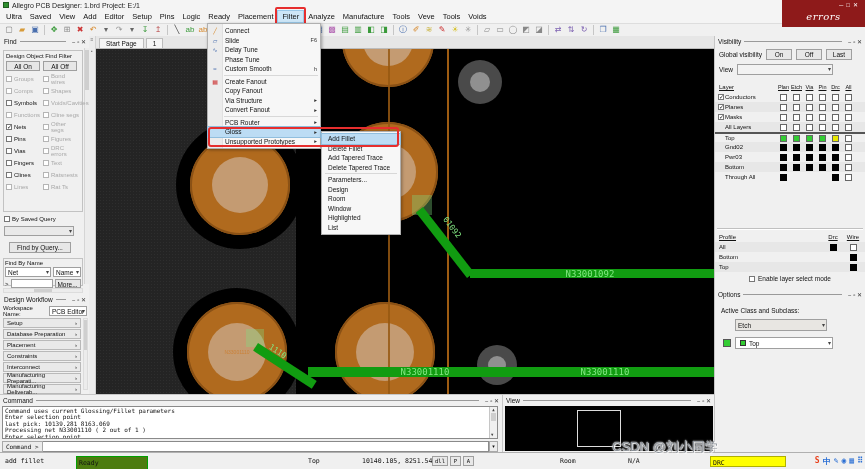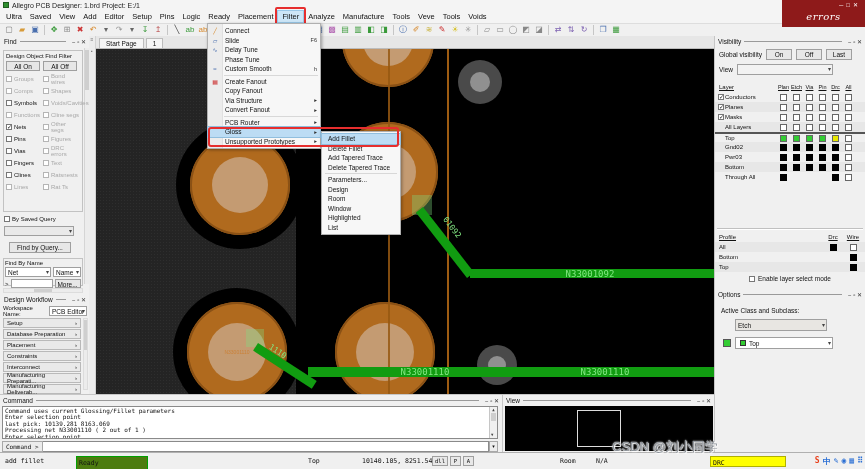--- a/index.html
+++ b/index.html
@@ -854,21 +854,21 @@
 
 <div class="abs" id="statusbar">
   <span class="seg" style="left:5px">add fillet</span>
   <div id="ready-box">Ready</div>
   <span class="seg" style="left:308px">Top</span>
   <span class="seg" style="left:362px">10140.105, 8251.542</span>
   <div class="sbtn" style="left:432px;width:16px">dll</div>
   <div class="sbtn" style="left:450px;width:11px">P</div>
   <div class="sbtn" style="left:463px;width:11px">A</div>
   <span class="seg" style="left:560px">Room</span>
-  <span class="seg" style="left:596px">N/A</span>
+  <span class="seg" style="left:628px">N/A</span>
   <div id="drc-box">DRC</div>
   <div id="tray">
       <span style="color: rgb(232, 67, 31);">S</span>
       <span style="color: rgb(43, 111, 212);">中</span>
       <span style="color: rgb(43, 111, 212);">✎</span>
       <span style="color: rgb(43, 111, 212);">◉</span>
       <span style="color: rgb(43, 111, 212);">▦</span>
       <span style="color: rgb(43, 111, 212);">⠿</span>
     </div>
 </div>

